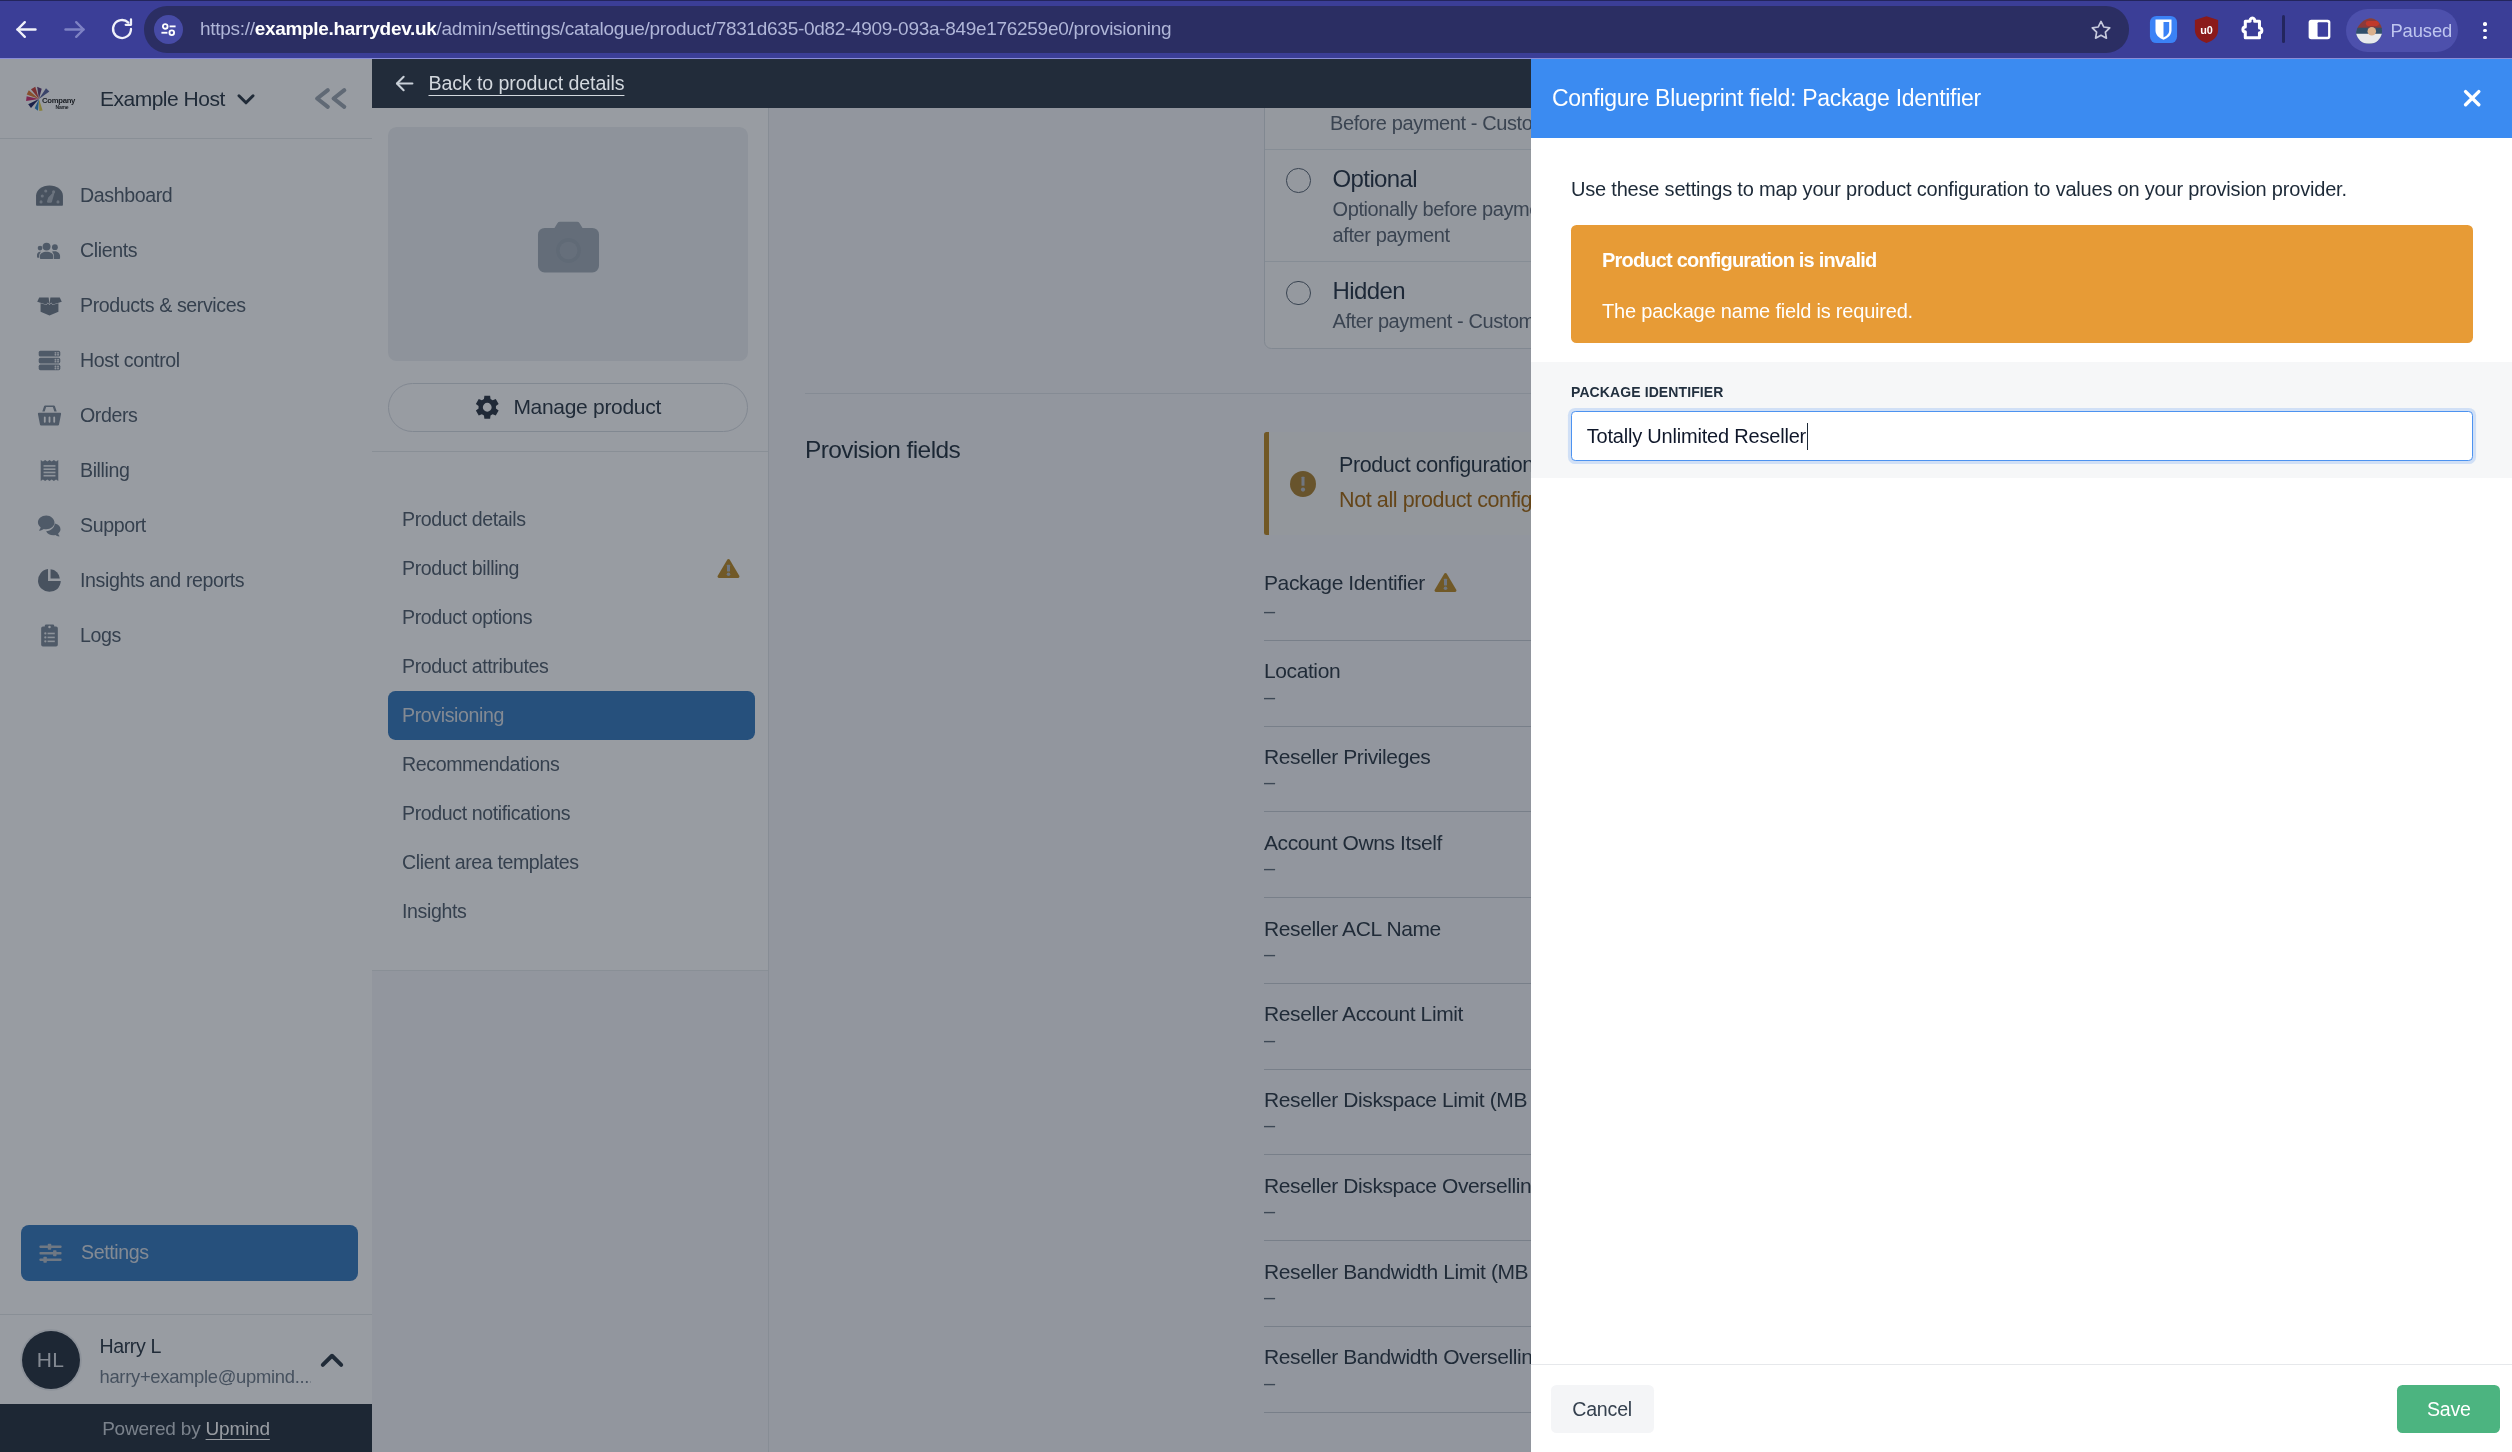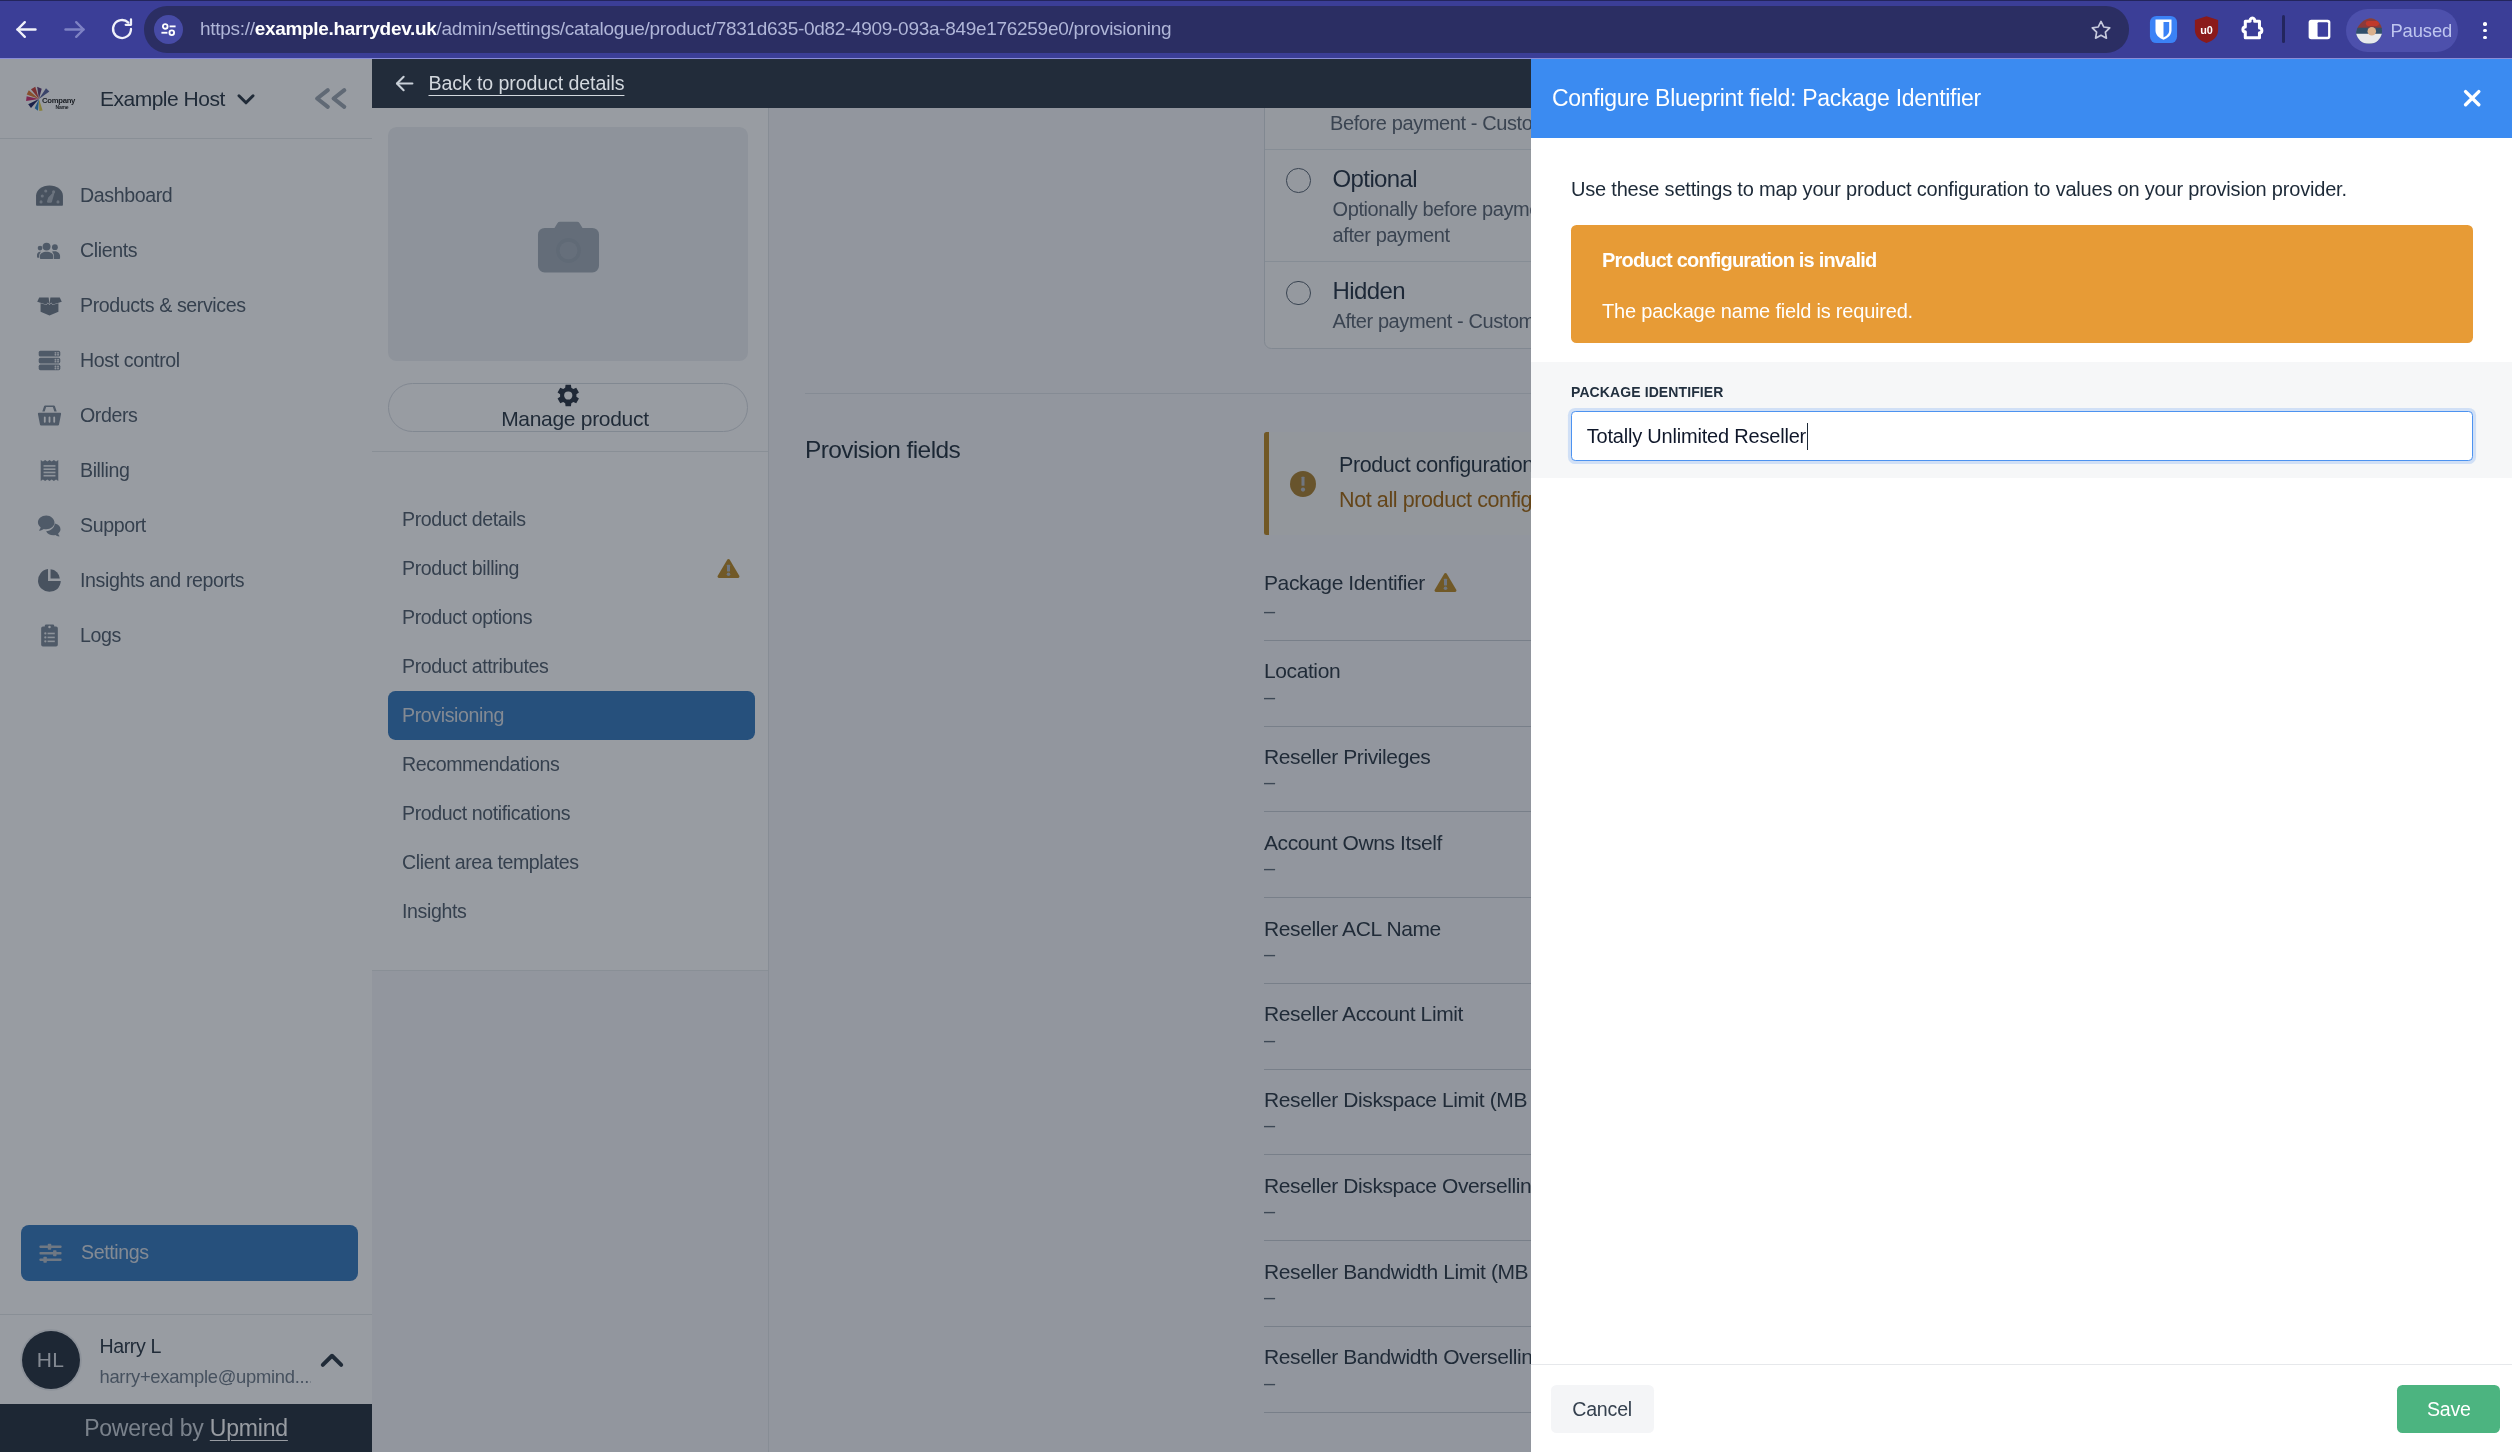--- a/index.html
+++ b/index.html
@@ -41,28 +41,28 @@
 .sb-bottom{flex:0 0 auto;padding:0 14px 18px 21px;}
 .sb-settings{height:56px;background:#3175ba;border-radius:8px;display:flex;align-items:center;padding-left:16px;}
 .sb-settings .sb-lbl{color:#d9dee4;}
 .sb-user{height:90px;border-top:0.6px solid #e4e7ea;display:flex;align-items:center;padding:0 23px 0 21.5px;flex:0 0 auto;margin-top:15px;}
 .sb-avatar{width:58px;height:58px;border-radius:50%;background:#1f2a37;color:#d9dde2;display:flex;align-items:center;justify-content:center;font-size:21px;letter-spacing:0.3px;flex:0 0 auto;box-shadow:0 0 0 1.8px #e9ebee;}
 .sb-user-txt{margin-left:20px;flex:1 1 auto;min-width:0;}
 .sb-uname{font-size:19.6px;color:#26323f;line-height:1;letter-spacing:-0.4px;margin-top:4.9px;}
 .sb-umail{font-size:18.4px;color:#6b7785;line-height:1;margin-top:11.7px;white-space:nowrap;overflow:hidden;letter-spacing:-0.3px;}
 .sb-uchev{flex:0 0 auto;margin-left:3.7px;display:flex;align-items:center;}
 .sb-powered{height:49px;background:#1f2a37;display:flex;align-items:center;justify-content:center;flex:0 0 auto;}
-.sb-powered span{font-size:23px;color:#c9cfd6;letter-spacing:-0.2px;}
+.sb-powered span{font-size:19px;color:#c9cfd6;letter-spacing:-0.2px;}
 .sb-powered u{color:#fff;text-decoration:underline;text-underline-offset:3.7px;text-decoration-thickness:1.2px;}
 
 .prodpanel{position:absolute;left:372px;top:0;width:397px;height:1394px;background:#f4f5f7;border-right:0.6px solid #e0e3e7;}
 .pp-inner{position:absolute;left:0;top:49px;width:396px;bottom:0;}
 .prodcard{background:#fff;border-bottom:0.6px solid #e4e7ea;padding:19px 19.6px 19.6px 16px;}
 .prodthumb{height:234px;background:#edeff2;border-radius:8.6px;display:flex;align-items:center;justify-content:center;}
-.manage-btn{margin-top:21.5px;height:49px;border:0.6px solid #d6dae0;border-radius:29px;display:flex;align-items:center;justify-content:center;background:#fff;flex-direction:column;}
+.manage-btn{margin-top:21.5px;height:49px;border:0.6px solid #d6dae0;border-radius:29px;display:flex;align-items:center;justify-content:center;background:#fff;}
 .manage-btn span{font-size:21px;color:#26323f;margin-left:13.5px;letter-spacing:-0.3px;}
 .prodnav{background:#fff;padding:43px 13px 34px 16px;border-bottom:0.6px solid #e4e7ea;}
 .pn-item{height:49px;display:flex;align-items:center;padding:0 15.3px 0 14px;border-radius:7.4px;}
 .pn-item .lbl{font-size:19.6px;color:#4b5866;letter-spacing:-0.4px;line-height:1;}
 .pn-item.active{background:#3175ba;}
 .pn-item.active .lbl{color:#d9dee4;}
 .pn-warn{margin-left:auto;display:flex;align-items:center;}
 
 
 .main{position:absolute;left:769px;top:0;width:1743px;height:1394px;background:#f4f5f7;overflow:hidden;}

